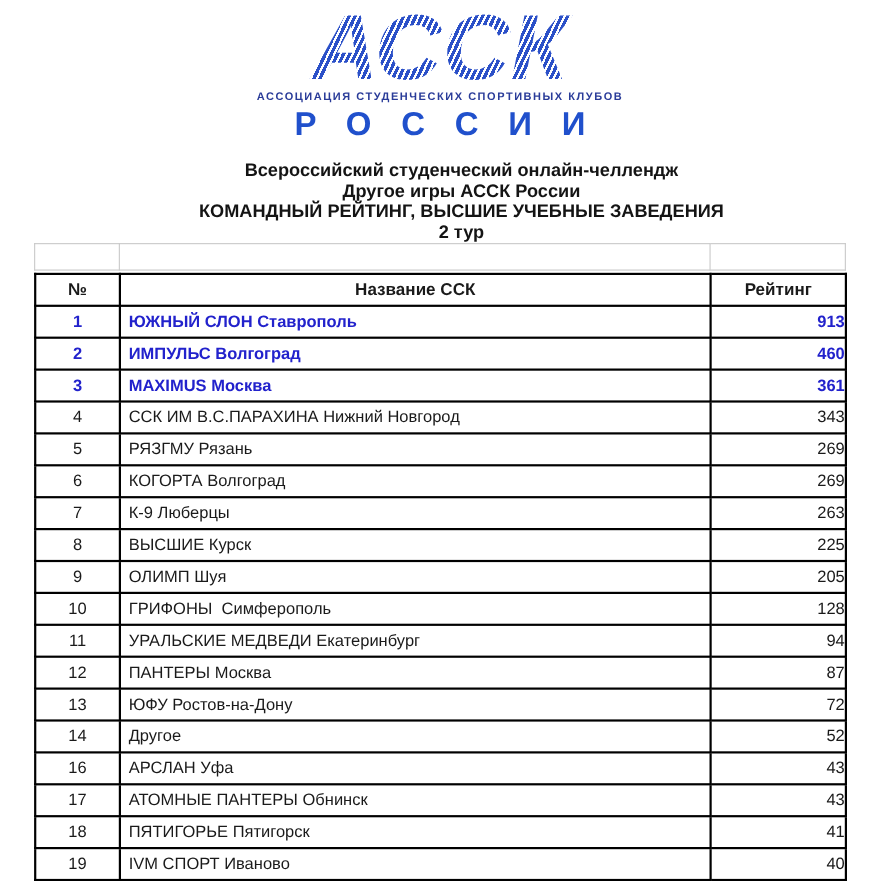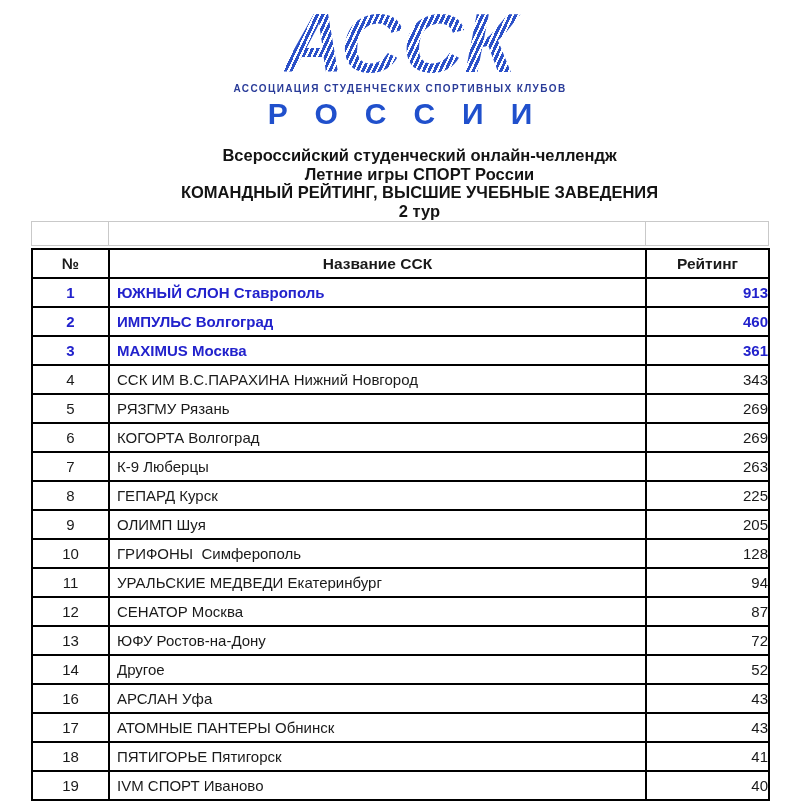--- a/index.html
+++ b/index.html
@@ -117,21 +117,21 @@
       <div class="stripes"></div>
     </div>
     <div class="logo-subtitle">АССОЦИАЦИЯ СТУДЕНЧЕСКИХ СПОРТИВНЫХ КЛУБОВ</div>
     <div class="logo-country">
       <span>РОССИИ</span>
     </div>
   </div>
 
   <div class="titles">
     <div>Всероссийский студенческий онлайн-челлендж</div>
-    <div>Летние игры СПОРТ России</div>
+    <div>Другое игры АССК России</div>
     <div>КОМАНДНЫЙ РЕЙТИНГ, ВЫСШИЕ УЧЕБНЫЕ ЗАВЕДЕНИЯ</div>
     <div>2 тур</div>
   </div>
 
   <table class="pre-table">
     <colgroup>
         <col style="width:77px">
         <col style="width:537px">
         <col style="width:123px">
       </colgroup>
@@ -188,41 +188,41 @@
           <td class="c-name">КОГОРТА Волгоград</td>
           <td class="c-rating">269</td>
         </tr>
         <tr>
           <td class="c-num">7</td>
           <td class="c-name">К-9 Люберцы</td>
           <td class="c-rating">263</td>
         </tr>
         <tr>
           <td class="c-num">8</td>
-          <td class="c-name">ГЕПАРД Курск</td>
+          <td class="c-name">ВЫСШИЕ Курск</td>
           <td class="c-rating">225</td>
         </tr>
         <tr>
           <td class="c-num">9</td>
           <td class="c-name">ОЛИМП Шуя</td>
           <td class="c-rating">205</td>
         </tr>
         <tr>
           <td class="c-num">10</td>
           <td class="c-name">ГРИФОНЫ  Симферополь</td>
           <td class="c-rating">128</td>
         </tr>
         <tr>
           <td class="c-num">11</td>
           <td class="c-name">УРАЛЬСКИЕ МЕДВЕДИ Екатеринбург</td>
           <td class="c-rating">94</td>
         </tr>
         <tr>
           <td class="c-num">12</td>
-          <td class="c-name">СЕНАТОР Москва</td>
+          <td class="c-name">ПАНТЕРЫ Москва</td>
           <td class="c-rating">87</td>
         </tr>
         <tr>
           <td class="c-num">13</td>
           <td class="c-name">ЮФУ Ростов-на-Дону</td>
           <td class="c-rating">72</td>
         </tr>
         <tr>
           <td class="c-num">14</td>
           <td class="c-name">Другое</td>

